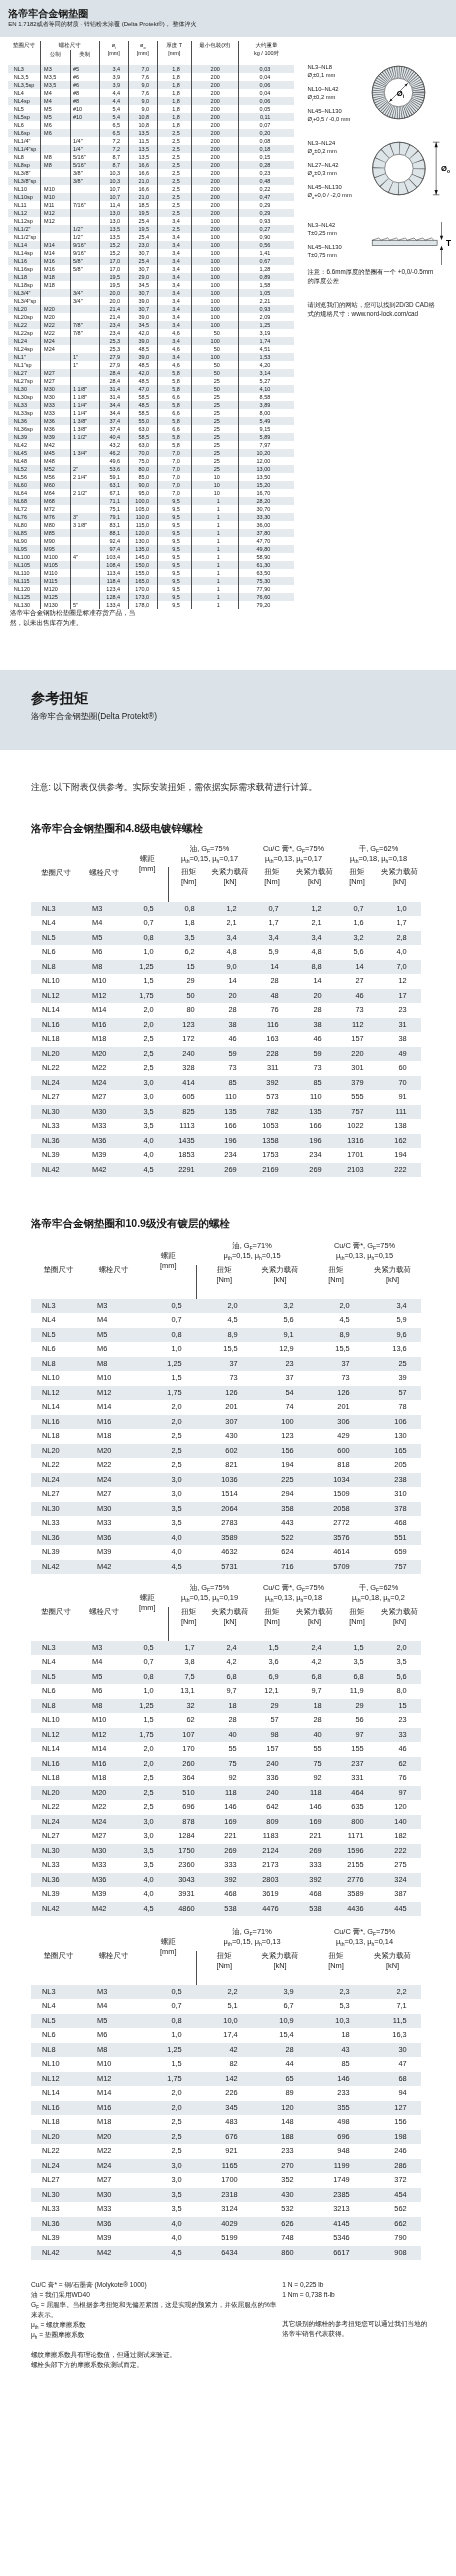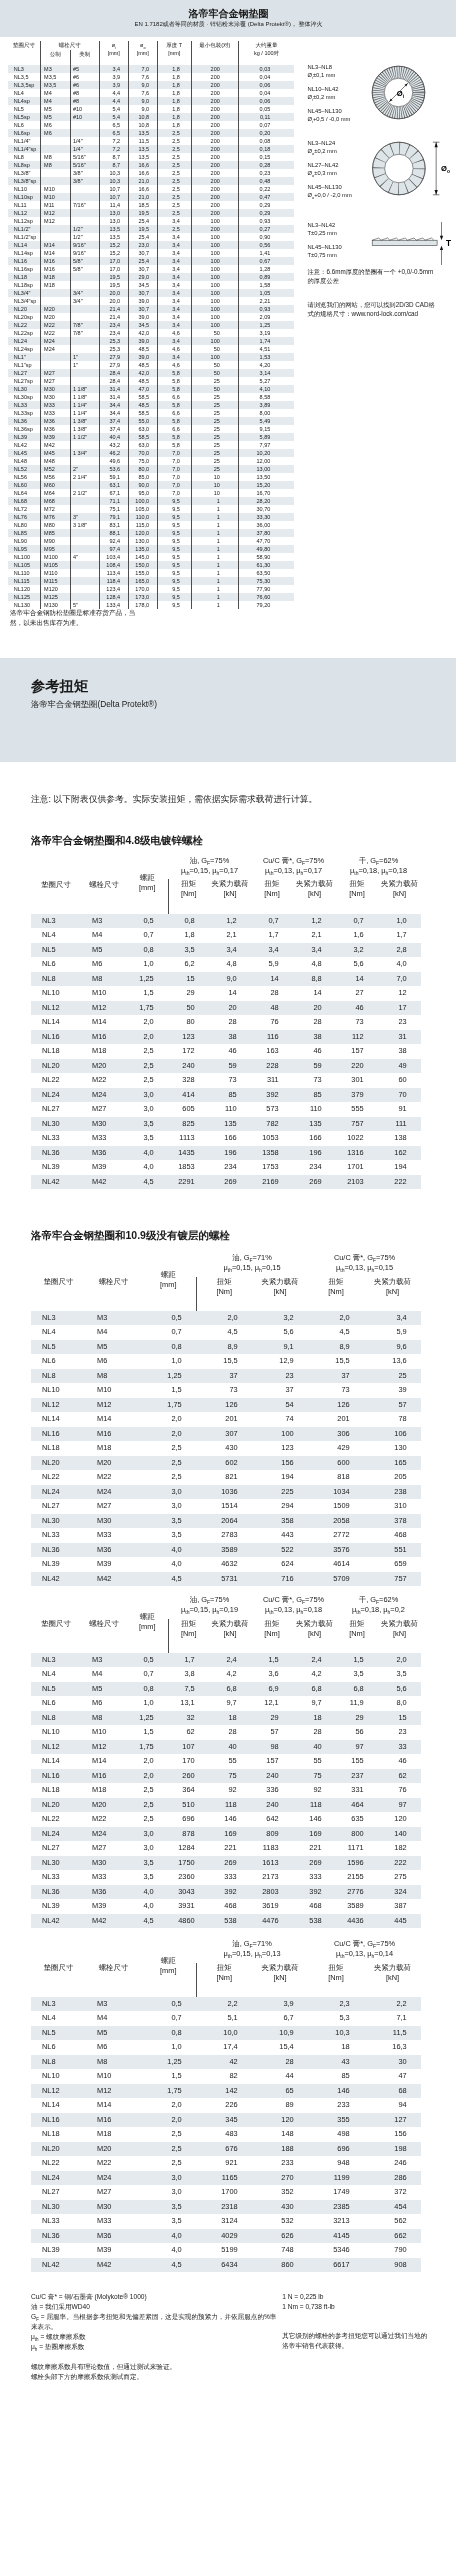--- a/index.html
+++ b/index.html
@@ -4,21 +4,21 @@
 <style>
   html,body{margin:0;padding:0;}
   body{
     width:457px;height:2576px;overflow:hidden;background:#fff;
     font-family:"Liberation Sans","DejaVu Sans",sans-serif;color:#1a1a1a;
     -webkit-font-smoothing:antialiased;
   }
   sub{font-size:68%;line-height:0;}
   .band{background:#dce3e8;}
   
-  .top-band{height:37px;box-sizing:border-box;padding:7.7px 8.3px 0;text-align:center;}
+  .top-band{height:37px;box-sizing:border-box;padding:7.7px 8.3px 0;}
   .top-band h1{margin:0;font-size:10px;font-weight:bold;line-height:12px;}
   .top-band p{margin:1.7px 0 0;font-size:6px;line-height:7.7px;color:#222;}
   
   .spec-heading{margin:10px 0 0 8.3px;font-size:7.7px;font-weight:bold;line-height:11px;}
   .spec-wrap{position:relative;margin-top:4.4px;min-height:600px;}
   table{border-collapse:collapse;table-layout:fixed;}
   .spec-table{width:286px;margin-left:8.3px;}
   .spec-table th{font-size:5.5px;font-weight:normal;vertical-align:top;padding:1.1px 0.6px 0;text-align:center;line-height:7.2px;}
   .spec-table thead tr:nth-child(2) th{padding-bottom:6.6px;}
   .spec-table th+th, .spec-table td+td, .bl{border-left:0.6px solid #4d4d4d;}
@@ -34,30 +34,30 @@
   .spec-table td:nth-child(8){text-align:right;padding-right:24px;}
   
   .spec-side{position:absolute;left:302px;top:0;width:150px;font-size:5.8px;line-height:7.7px;}
   .tol-group{position:absolute;left:5.5px;display:flex;align-items:flex-start;}
   .tol-labels{width:62px;}
   .tol-labels .rng{margin:0;}
   .tol-labels .tol{margin:0 0 6.6px;}
   .side-note{position:absolute;left:5.5px;width:132px;margin:0;font-size:6.3px;line-height:8.8px;}
   .stock-note{position:absolute;left:10px;top:567px;width:137px;margin:0;font-size:6.6px;line-height:10px;}
   
-  .torque-band{margin-top:17px;height:104px;box-sizing:border-box;padding:20px 0 0 31px;}
+  .torque-band{margin-top:29px;height:80px;box-sizing:border-box;padding:20px 0 0 31px;}
   .torque-band h2{margin:0;font-size:14.3px;font-weight:bold;line-height:17.6px;}
   .torque-band p{margin:3.3px 0 0;font-size:8.3px;line-height:10.5px;}
   .notice{margin:31px 0 0 31px;font-size:8.8px;line-height:12px;}
   .tq-title{margin:27.5px 0 0 31px;font-size:10.5px;font-weight:bold;line-height:14.3px;}
   .tq-title.big-gap{margin-top:46px;}
   .tq{margin:8.8px 0 0 31px;}
   .tq th{font-weight:normal;font-size:7.4px;text-align:center;vertical-align:bottom;padding:0 1.1px 14.3px;line-height:10px;}
   .tq thead tr:first-child th{vertical-align:top;padding:0 1.1px 3.3px;}
-  .tq thead tr:first-child th.base{vertical-align:bottom;padding-bottom:21px;}
+  .tq thead tr:first-child th.base{vertical-align:bottom;padding-bottom:28px;}
   .tq thead tr:first-child th.lift{padding-bottom:24px;}
   .tq td{font-size:7.4px;line-height:14.5px;height:14.5px;padding:0;white-space:nowrap;}
   .tq tbody tr:nth-child(odd){background:#e4eaed;}
   .tq td{text-align:right;padding-right:14.3px;}
   .tq td:nth-child(1),.tq td:nth-child(2){text-align:left;padding-left:11px;padding-right:0;}
   .tq.t2{margin-top:11px;}
   
   .footnotes{display:flex;margin:20px 0 0 31px;font-size:6.6px;line-height:10px;}
   .fn-left{width:249px;}
   .fn-left p{margin:0;}
@@ -1504,21 +1504,21 @@
           <td>221</td>
           <td>1171</td>
           <td>182</td>
         </tr>
         <tr>
           <td>NL30</td>
           <td>M30</td>
           <td>3,5</td>
           <td>1750</td>
           <td>269</td>
-          <td>1613</td>
+          <td>2124</td>
           <td>269</td>
           <td>1596</td>
           <td>222</td>
         </tr>
         <tr>
           <td>NL33</td>
           <td>M33</td>
           <td>3,5</td>
           <td>2360</td>
           <td>333</td>

